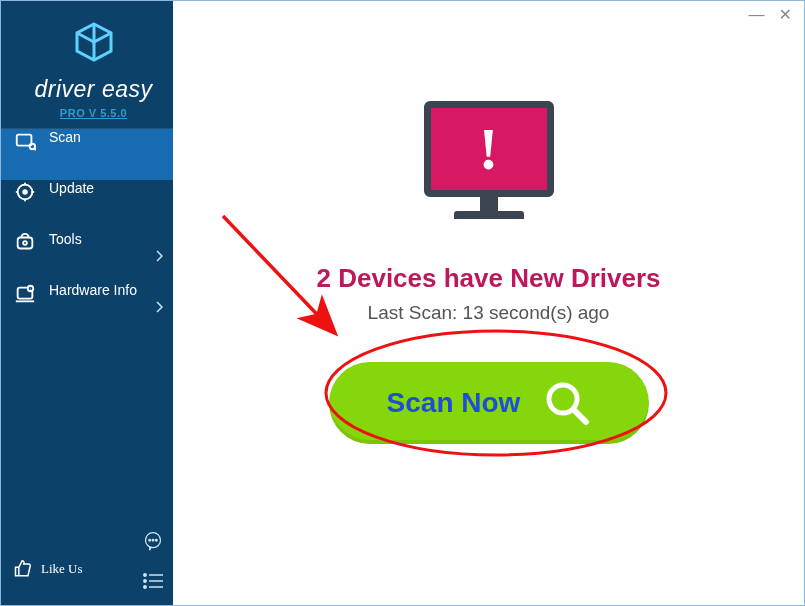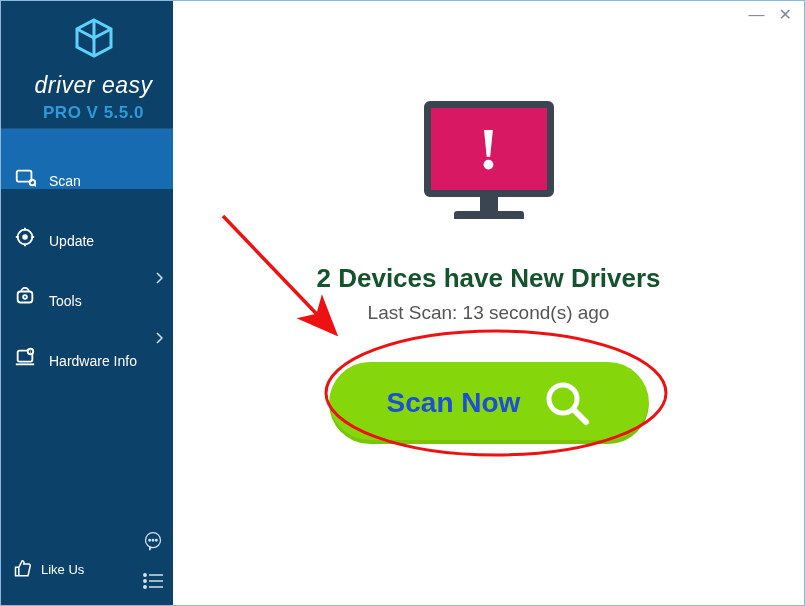--- a/index.html
+++ b/index.html
@@ -42,33 +42,34 @@
     margin-bottom: 10px;
   }
   .brand {
     font-style: italic;
     font-size: 23px;
     letter-spacing: 0.5px;
     color: #fff;
     font-weight: 400;
   }
   .version {
-    font-size: 17px;
+    font-size: 11px;
     color: #2f9ad8;
     margin-top: 4px;
     letter-spacing: 0.5px;
     font-weight: 600;
+    text-decoration: underline;
   }
   .nav {
     flex: 1;
   }
   .nav-item {
     display: flex;
-    align-items: flex-end;
-    height: 60px;
+    align-items: flex-start;
+    height: 51px;
     padding: 0 12px;
     cursor: pointer;
     font-size: 14px;
     position: relative;
   }
   .nav-item.active {
     background: #176bb0;
   }
   .nav-item .nav-icon {
     width: 24px;
@@ -83,20 +84,21 @@
     right: 10px;
     top: 50%;
     transform: translateY(-50%);
   }
   .sidebar-footer {
     height: 72px;
     display: flex;
     align-items: center;
     padding: 0 12px;
     position: relative;
+    font-family: Liberation Serif, serif;
   }
   .like-icon {
     width: 20px;
     height: 20px;
     margin-right: 8px;
   }
   .footer-icons {
     position: absolute;
     right: 10px;
     bottom: 12px;
@@ -157,21 +159,21 @@
   .monitor-base {
     width: 70px;
     height: 8px;
     background: #3b4551;
     border-radius: 3px 3px 0 0;
   }
   .headline {
     margin-top: 22px;
     font-size: 26px;
     font-weight: 800;
-    color: #14532d;
+    color: #be185d;
   }
   .sub {
     margin-top: 8px;
     font-size: 19px;
     color: #555;
   }
   .scan-btn {
     margin-top: 38px;
     width: 320px;
     height: 82px;

